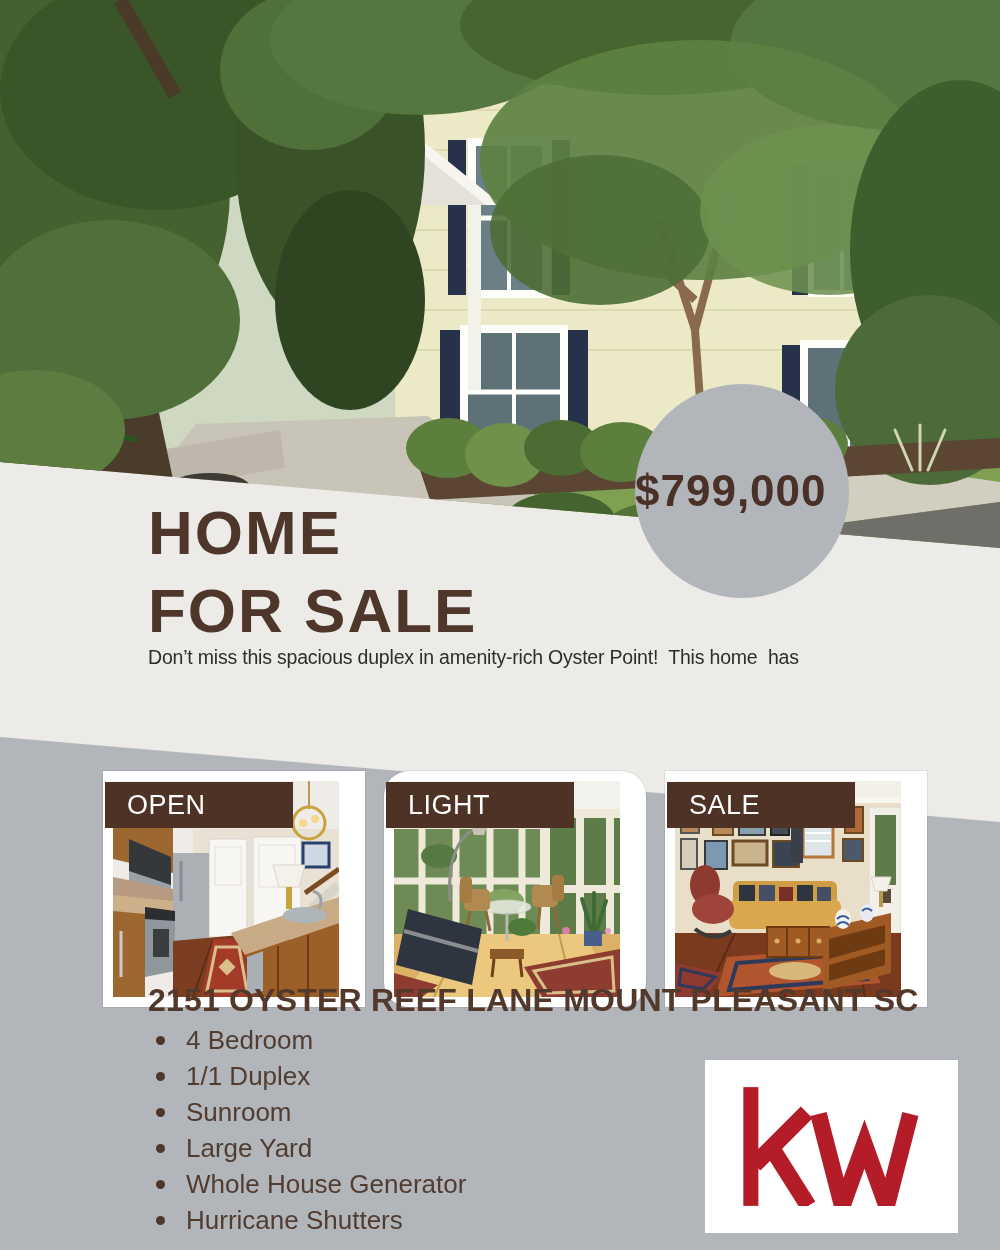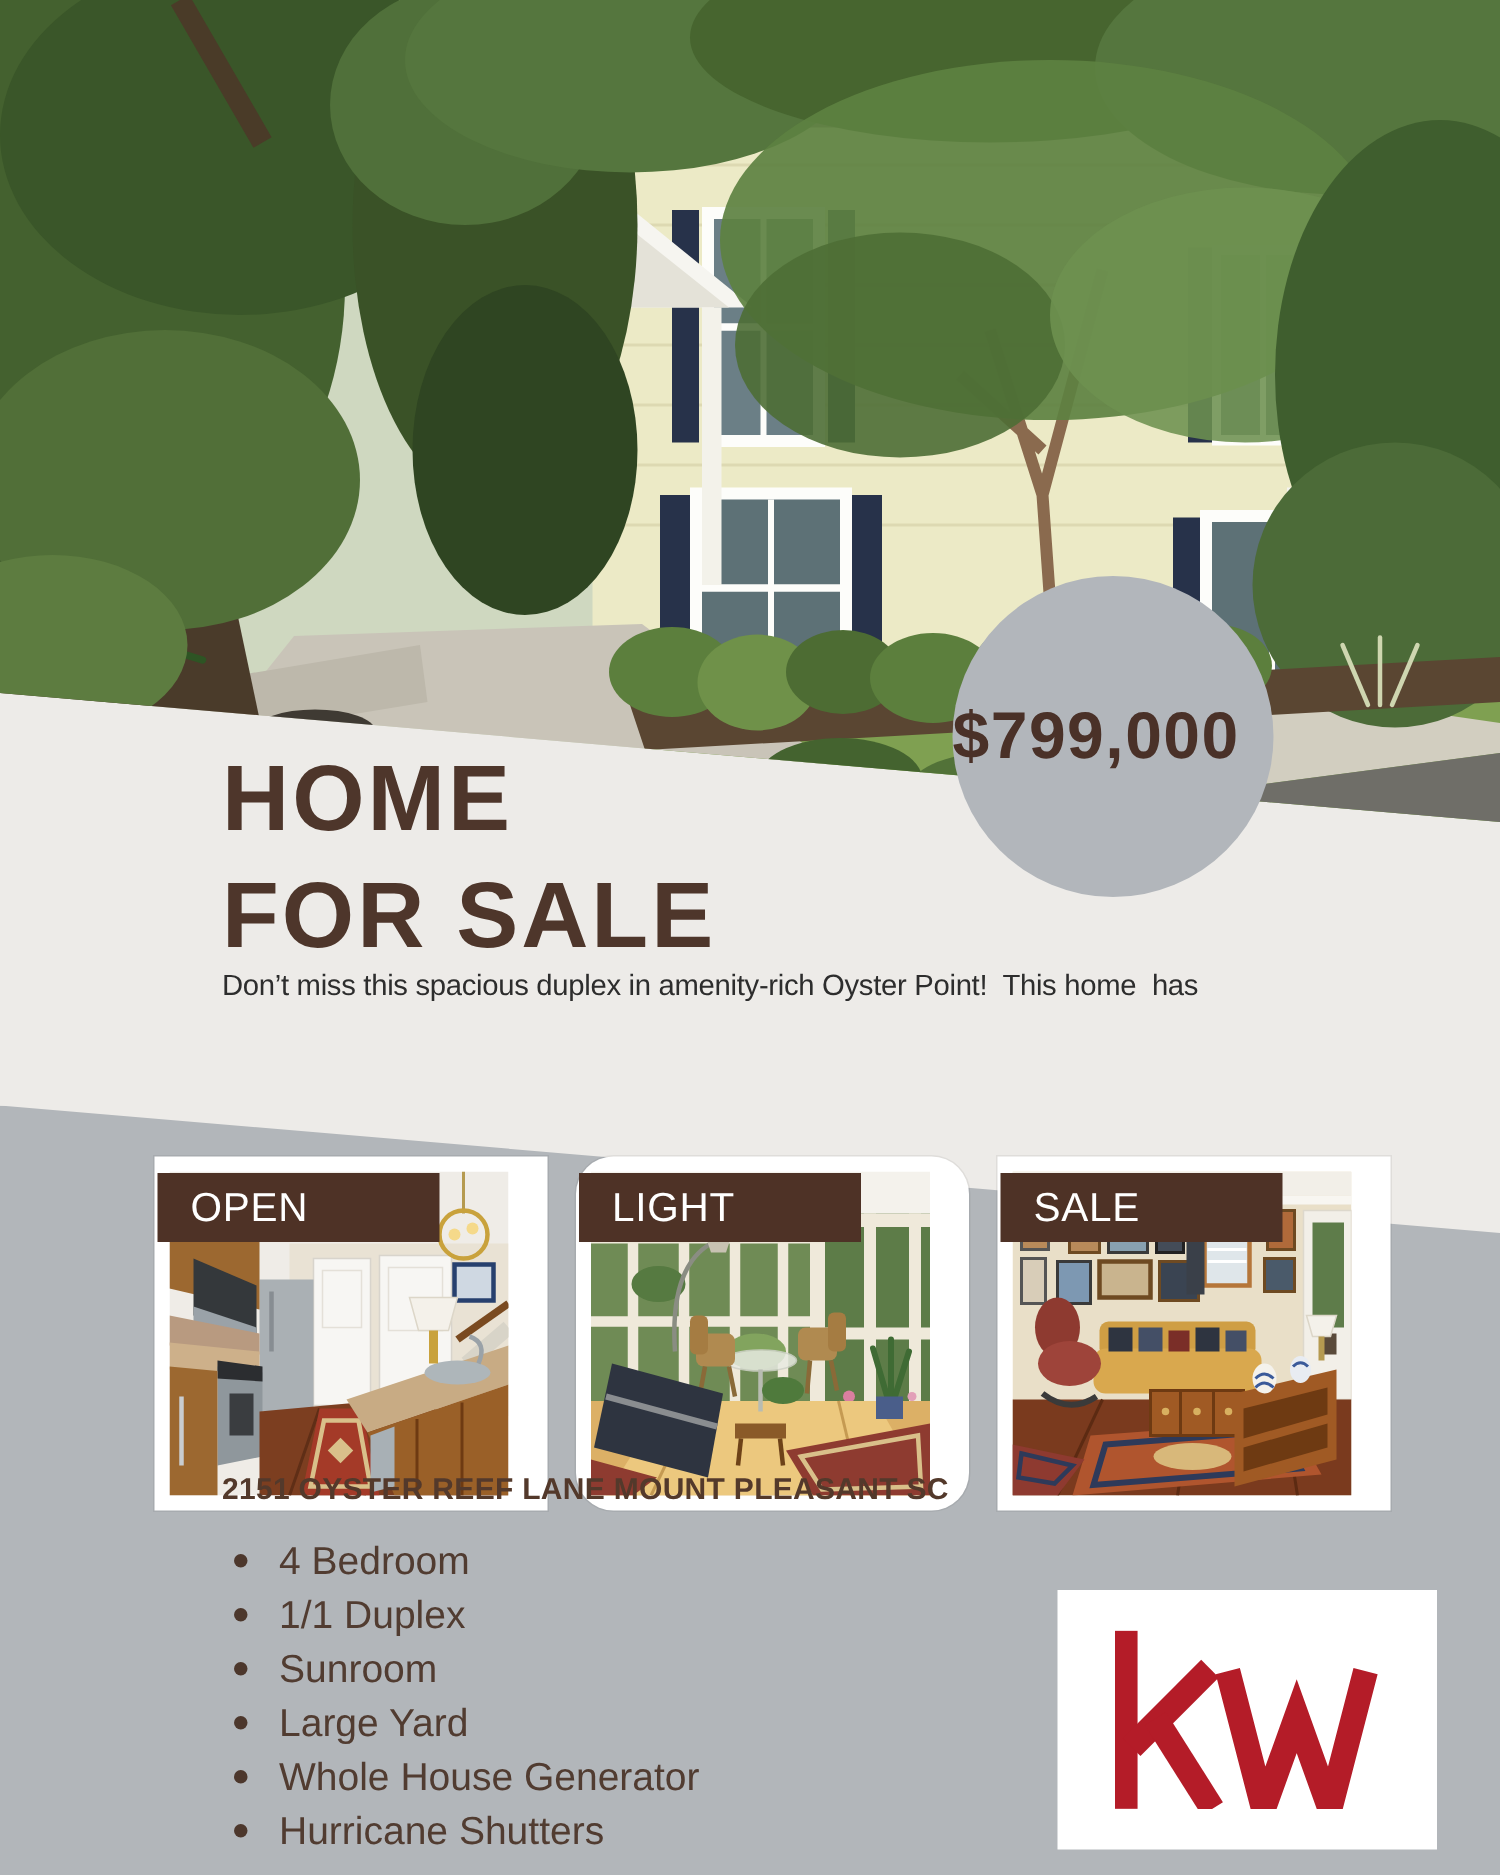--- a/index.html
+++ b/index.html
@@ -33,21 +33,21 @@
   
   .card{position:absolute;top:733px;width:262px;height:236px;background:#ffffff;
         padding:10px;box-sizing:border-box;box-shadow:0 0 0 1px rgba(0,0,0,0.06);margin-top:38px;}
   .card svg{display:block;width:226px;height:216px;}
   .card-label{position:absolute;left:2px;top:11px;width:188px;height:46px;background:#4e3226;
               color:#ffffff;font-size:27px;font-weight:400;letter-spacing:0.5px;
               display:flex;align-items:center;padding-left:22px;box-sizing:border-box;}
   .card1{left:103px;} .card2{left:384px;border-radius:25px;} .card3{left:665px;}
 
   
-  .address{position:absolute;left:148px;top:982px;color:#53392b;font-size:20px;font-weight:800;
+  .address{position:absolute;left:148px;top:982px;color:#53392b;font-size:32px;font-weight:800;
            letter-spacing:0.2px;text-align:right;}
 
   
   .features{position:absolute;left:148px;top:1022px;list-style:none;margin:0;padding:0;}
   .features li{position:relative;padding-left:38px;color:#513c31;font-size:26px;line-height:36px;}
   .features li .dot{position:absolute;left:8px;top:14px;width:9px;height:9px;border-radius:50%;
                     background:#4c372c;}
 
   
   .kw-box{position:absolute;left:705px;top:1060px;width:253px;height:173px;background:#ffffff;

